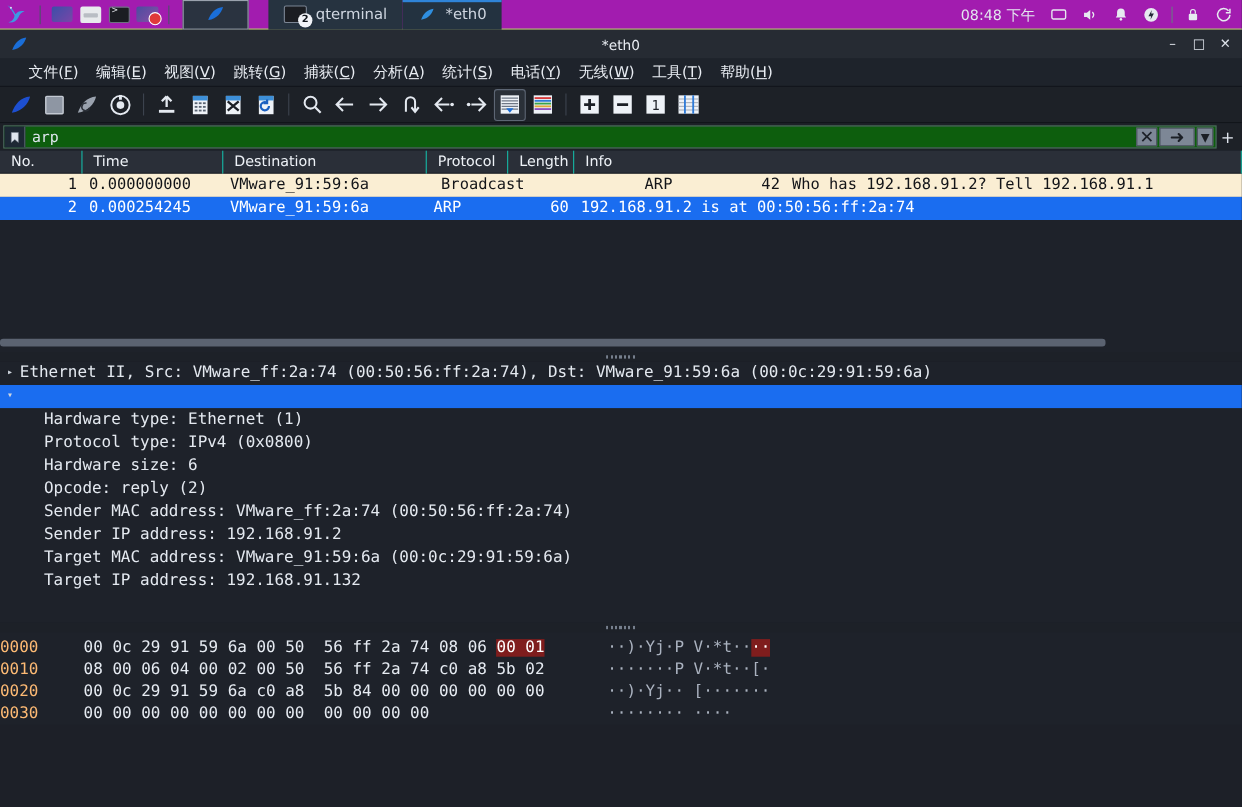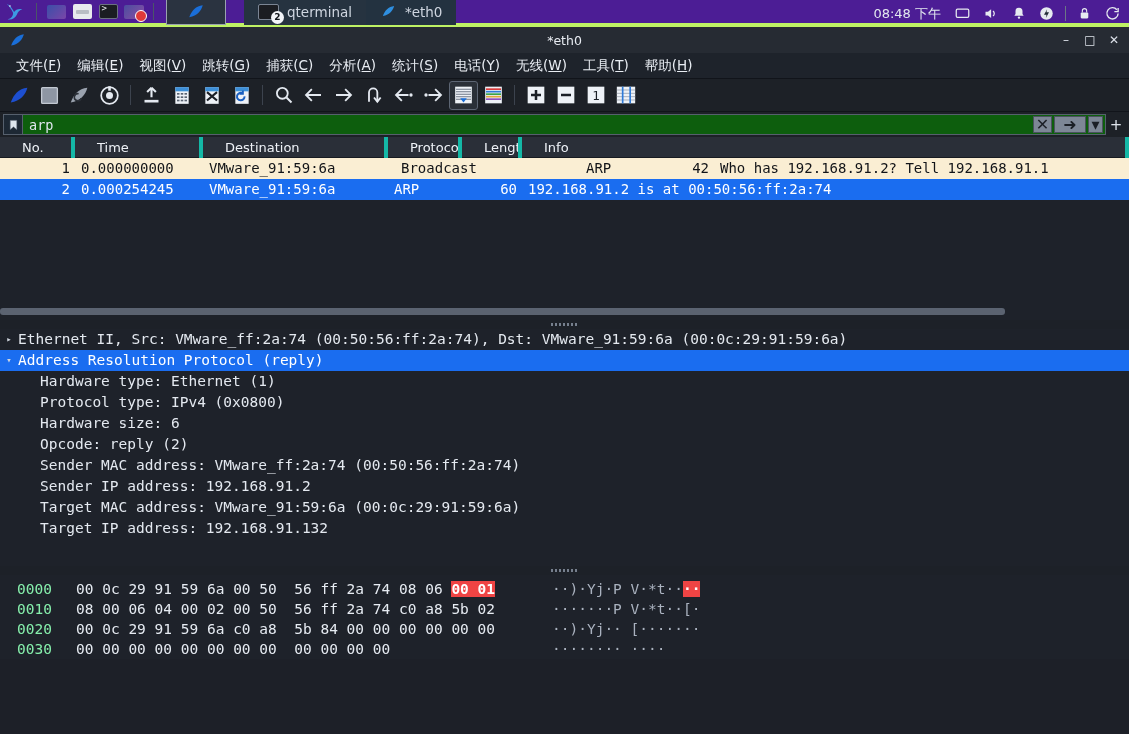--- a/index.html
+++ b/index.html
@@ -5,24 +5,24 @@
   * { box-sizing: border-box; margin: 0; padding: 0; }
   html, body {
     width: 1129px; height: 734px;
     background: #1d2028;
     font-family: "DejaVu Sans", "Liberation Sans", sans-serif;
     overflow: hidden;
   }
   
   .taskbar {
     height: 27px; width: 100%;
-    background: #4c1d95;
+    background: #a21caf;
     display: flex; align-items: center;
     position: relative;
-    border-bottom: 4px solid #bef264;
+    border-bottom: 1px solid #bef264;
   }
   .tb-logo { width: 30px; height: 27px; display:flex; align-items:center; justify-content:center; }
   .tb-sep { width: 1px; height: 17px; background: #4a5568; margin: 0 6px; }
   .tb-icon { width: 26px; height: 22px; display: flex; align-items: center; justify-content: center; position: relative; }
   .ic-box { width: 19px; height: 14px; border-radius: 2px; }
   .ic-files { width: 19px; height: 15px; background: #e8eaed; border-radius: 2px 2px 2px 2px; position: relative; }
   .ic-files::before { content:''; position:absolute; left:3px; right:3px; top:6px; height:4px; background:#b9bdc4; border-radius:1px;}
   .ic-term { width: 19px; height: 15px; background: #1b1d22; border: 1px solid #6b7280; border-radius: 2px; position: relative; }
   .ic-term::after { content: '>'; position: absolute; left: 2px; top: -2px; color: #e5e7eb; font-size: 9px; font-family: "DejaVu Sans Mono", monospace;}
   .ic-rec { width: 20px; height: 14px; background: linear-gradient(135deg,#4b4d9e,#8b4ea8); border-radius: 2px; position: relative;}
@@ -61,21 +61,21 @@
   .tbar-title {
     position: absolute; left: 0; right: 0; text-align: center;
     color: #e8ecf2; font-size: 12.5px;
   }
   .win-btns { position: absolute; right: 4px; display: flex; gap: 2px; }
   .win-btn { width: 22px; height: 22px; display:flex; align-items:center; justify-content:center; color:#dde2ea; font-size: 12px; }
 
   
   .menubar {
     height: 26px; background: #1e232b; display: flex; align-items: center;
-    padding-left: 8px; border-bottom: 1px solid #11141a;
+    padding-left: 18px; border-bottom: 1px solid #11141a;
   }
   .menu-item { color: #e9edf3; font-size: 13.5px; padding: 2px 8px; white-space: nowrap; }
   .menu-item u { text-decoration: underline; }
 
   
   .toolbar {
     height: 33px; background: #1d2127; display: flex; align-items: center;
     padding-left: 5px; gap: 1px; border-bottom: 1px solid #11141a;
   }
   .tool { width: 29px; height: 29px; display:flex; align-items:center; justify-content:center; border-radius:3px;}
@@ -106,21 +106,21 @@
   .filter-btn-x { width: 19px; }
   .filter-btn-go { width: 32px; }
   .filter-btn-dd { width: 15px; }
   .filter-plus { width: 20px; text-align:center; color:#dfe4ec; font-size:15px; }
 
   
   .pkt-head {
     height: 21px; background: #2a2f38; display: flex; align-items: center;
     color: #eef2f7; font-size: 13px; border-bottom: 1px solid #171b21;
   }
-  .pkt-head div { padding-left: 22px; border-right: 4px solid #14b8a6; height:21px; line-height:21px; overflow:hidden;}
+  .pkt-head div { padding-left: 10px; border-right: 1px solid #14b8a6; height:21px; line-height:21px; overflow:hidden;}
   .col-no { width: 75px; }
   .col-time { width: 128px; }
   .col-src { width: 192px; }
   .col-dst { width: 185px; }
   .col-proto { width: 74px; }
   .col-len { width: 60px; }
   .col-info { flex: 1; }
   .pkt-list { height: 162px; background: #1e222a; position: relative; }
   .pkt-row {
     height: 21px; display: flex; align-items: center;
@@ -145,24 +145,24 @@
   .det-row.selected { background: #1a6df0; color: #fff; }
   .arrow { display:inline-block; width: 18px; text-align:center; font-size:9px; color:#cfd5de;}
   .det-indent { padding-left: 40px; }
 
   
   .hex {
     flex: 1; background: #1e222a; padding-top: 4px;
     font-family: "DejaVu Sans Mono","Liberation Mono",monospace; font-size: 14.5px;
   }
   .hex-row { height: 20px; line-height: 20px; display: flex; white-space: pre; }
-  .hex-off { width: 62px; text-align: right; color: #86efac; padding-right: 10px;}
+  .hex-off { width: 62px; color: #fdba74; padding-right: 10px;}
   .hex-bytes { color: #e6ebf2; padding-left: 14px; width: 490px;}
   .hex-ascii { color: #aab2bf; }
-  .hl { background: #ef4444; color: #ffffff; font-weight: bold; }
+  .hl { background: #7f1d1d; color: #ffffff; }
   svg { display: block; }
 </style>
 </head>
 <body>
 
 <div class="taskbar">
   <div class="tb-logo">
     <svg width="22" height="22" viewBox="0 0 24 24">
       <path d="M3 3 C7 5 9 8 11 12 C13 9 16 8 20 9 C17 10 15 12 14 15 C12 19 8 21 4 20 C8 19 10 16 10 13 C8 9 6 6 3 3 Z" fill="#3d9ae2"></path>
       <circle cx="6.5" cy="5.5" r="0.9" fill="#e8f2fb"></circle>
@@ -467,21 +467,20 @@
     <div class="grip"></div>
   </div>
 
 <div class="detail">
   <div class="det-row">
     <span class="arrow">▸</span>
     <span>Ethernet II, Src: VMware_ff:2a:74 (00:50:56:ff:2a:74), Dst: VMware_91:59:6a (00:0c:29:91:59:6a)</span>
   </div>
   <div class="det-row selected">
     <span class="arrow">▾</span>
-    <span>Address Resolution Protocol (reply)</span>
   </div>
   <div class="det-row det-indent">
       <span>Hardware type: Ethernet (1)</span>
     </div>
   <div class="det-row det-indent">
       <span>Protocol type: IPv4 (0x0800)</span>
     </div>
   <div class="det-row det-indent">
       <span>Hardware size: 6</span>
     </div>

